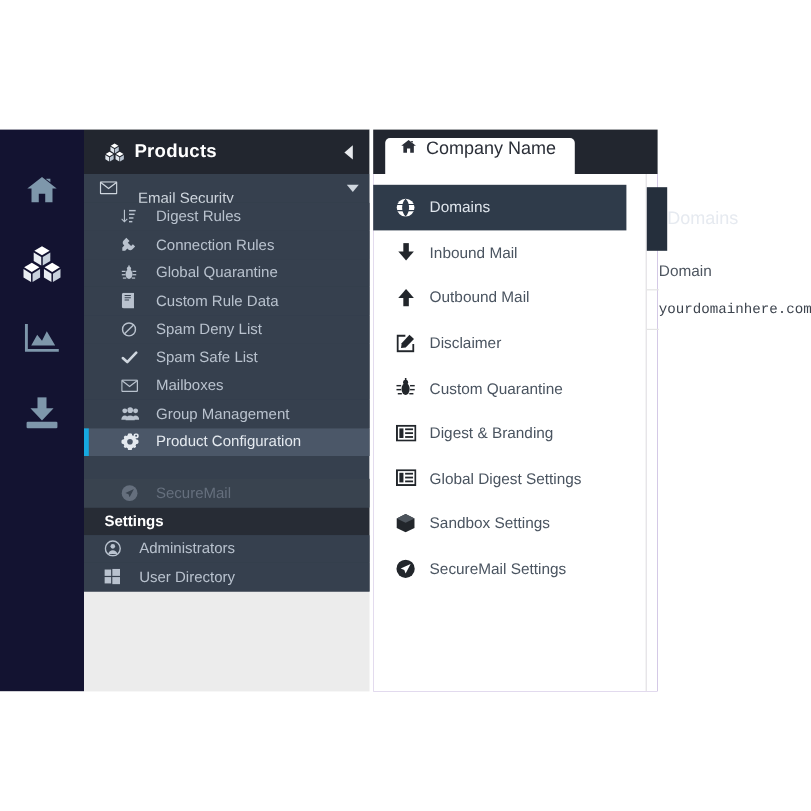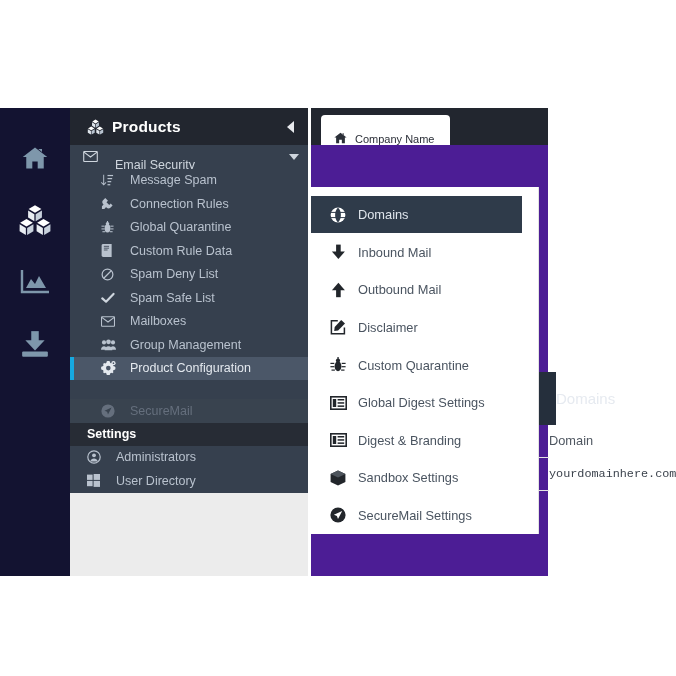--- a/index.html
+++ b/index.html
@@ -136,34 +136,33 @@
     display: flex;
     align-items: flex-end;
     padding-left: 10px;
     flex: 0 0 37px;
   }
   .tab {
     background: #ffffff;
     height: 30px;
     border-radius: 4px 4px 0 0;
     display: flex;
-    align-items: flex-end;
+    align-items: flex-start;
     padding: 0 16px 0 12px;
     color: #2b2f38;
-    font-size: 11px;
+    font-size: 15px;
   }
   .tab .tab-icon { margin-right: 7px; display: flex; }
 
   .body-area {
     flex: 1;
     display: flex;
     position: relative;
     background: #4c1d95;
     min-height: 0;
-    align-items: center;
   }
 
   
   .menu-col {
     width: 228px;
     flex: 0 0 228px;
     padding-top: 9px;
     position: relative;
     background: #ffffff;
   }
@@ -314,21 +313,21 @@
       <div class="nav-item">
         <span class="ni-icon">
           <svg width="13" height="13" viewBox="0 0 14 14" fill="#b9c2ce">
             <path d="M2.4 0.8v9.6l-1.7-1.7-.7.7 2.9 2.9 2.9-2.9-.7-.7-1.7 1.7V.8z"></path>
             <rect x="7" y="1" width="6" height="1.3"></rect>
             <rect x="7" y="4.3" width="5" height="1.3"></rect>
             <rect x="7" y="7.6" width="4" height="1.3"></rect>
             <rect x="7" y="10.9" width="3" height="1.3"></rect>
           </svg>
         </span>
-        <span class="ni-label">Message Spam</span>
+        <span class="ni-label">Digest Rules</span>
       </div>
 
       <div class="nav-item">
         <span class="ni-icon">
           <svg width="13" height="13" viewBox="0 0 14 14" fill="#b9c2ce">
             <path d="M4.6 1.2 2.2 3.6c-1.1 1.1-1.1 2.9 0 4l.6.6L1 10v2.8h2.6l1.9-1.9.6.6c1.1 1.1 2.9 1.1 4 0l2.4-2.4-2-2-1.6 1.6-3-3 1.6-1.6z"></path>
           </svg>
         </span>
         <span class="ni-label">Connection Rules</span>
       </div>
@@ -537,34 +536,34 @@
         <div class="menu-item">
           <span class="mi-icon">
             <svg width="17" height="14" viewBox="0 0 17 14" fill="none">
               <rect x="0.8" y="0.8" width="15.4" height="12.4" stroke="#22262b" stroke-width="1.6"></rect>
               <rect x="2.8" y="3" width="3.4" height="8" fill="#22262b"></rect>
               <rect x="7.6" y="3" width="6.6" height="1.5" fill="#22262b"></rect>
               <rect x="7.6" y="6.2" width="6.6" height="1.5" fill="#22262b"></rect>
               <rect x="7.6" y="9.4" width="6.6" height="1.5" fill="#22262b"></rect>
             </svg>
           </span>
-          <span>Global Digest Settings</span>
+          <span>Digest &amp; Branding</span>
         </div>
 
         <div class="menu-item">
           <span class="mi-icon">
             <svg width="17" height="14" viewBox="0 0 17 14" fill="none">
               <rect x="0.8" y="0.8" width="15.4" height="12.4" stroke="#22262b" stroke-width="1.6"></rect>
               <rect x="2.8" y="3" width="3.4" height="8" fill="#22262b"></rect>
               <rect x="7.6" y="3" width="6.6" height="1.5" fill="#22262b"></rect>
               <rect x="7.6" y="6.2" width="6.6" height="1.5" fill="#22262b"></rect>
               <rect x="7.6" y="9.4" width="6.6" height="1.5" fill="#22262b"></rect>
             </svg>
           </span>
-          <span>Digest &amp; Branding</span>
+          <span>Global Digest Settings</span>
         </div>
 
         <div class="menu-item">
           <span class="mi-icon">
             <svg width="16" height="16" viewBox="0 0 16 16" fill="#22262b">
               <path d="M8 0.4 15.4 4v8L8 15.6.6 12V4z"></path>
               <path d="M8 7.6 15.4 4 8 .4.6 4z" fill="#4d545c"></path>
             </svg>
           </span>
           <span>Sandbox Settings</span>

